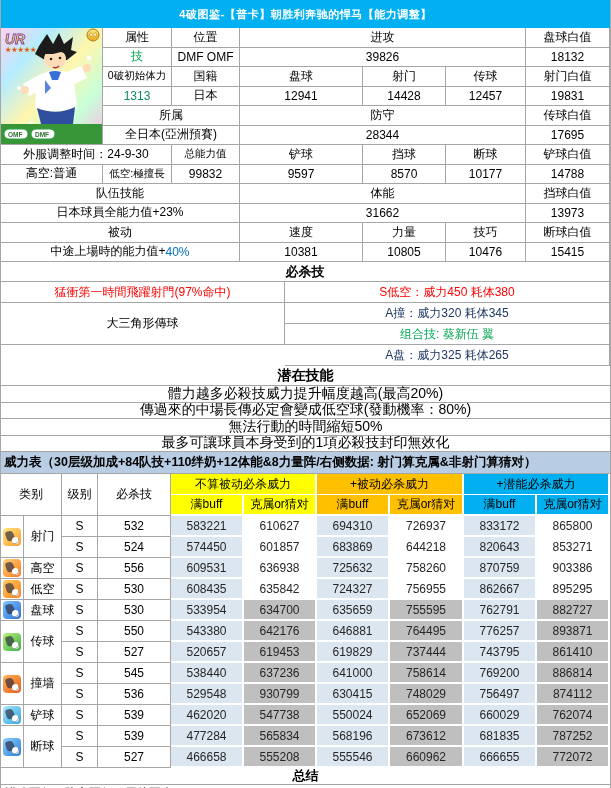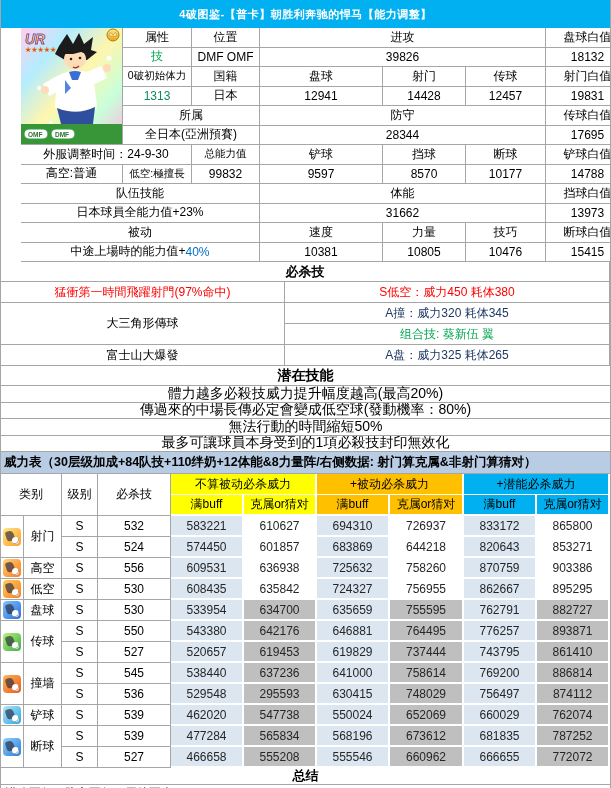--- a/index.html
+++ b/index.html
@@ -25,21 +25,20 @@
   .green { color:var(--text-green,#00a651); }
   .teal  { color:var(--text-teal,#0e8a5f); }
   .red   { color:var(--text-red,#ff0000); }
   .navy  { color:var(--text-navy,#1f3864); }
   .blue  { color:var(--text-blue,#0070c0); }
 
   .topgrid {
     display:grid;
     grid-template-columns:102px 69px 68px 123px 83px 80px 84px;
     grid-template-rows:repeat(12,19.5px);
-    margin-left:20px;
   }
   .cardcell { padding:0; background:#fff; }
   .cardcell svg { display:block; }
 
   .skillgrid {
     display:grid;
     grid-template-columns:284px 325px;
     grid-template-rows:20px 21px 21px 21px 21px;
   }
   .sech { font-weight:bold; font-size:13px; }
@@ -238,21 +237,20 @@
     <div class="c" style="grid-area:12/7;">15415</div>
   </div>
 
   <div class="skillgrid">
     <div class="c sech" style="grid-area:1/1/2/3;">必杀技</div>
     <div class="c red" style="grid-area:2/1;">猛衝第一時間飛躍射門(97%命中)</div>
     <div class="c red" style="grid-area:2/2;">S低空：威力450 耗体380</div>
     <div class="c" style="grid-area:3/1/5/2;">大三角形傳球</div>
     <div class="c navy" style="grid-area:3/2;">A撞：威力320 耗体345</div>
     <div class="c green" style="grid-area:4/2;">组合技: 葵新伍 翼</div>
-    <div class="c" style="grid-area:5/1;">富士山大爆發</div>
     <div class="c navy" style="grid-area:5/2;">A盘：威力325 耗体265</div>
   </div>
 
   <div class="potgrid">
     <div class="c sech noright">潜在技能</div>
     <div class="c noright">體力越多必殺技威力提升幅度越高(最高20%)</div>
     <div class="c noright">傳過來的中場長傳必定會變成低空球(發動機率：80%)</div>
     <div class="c noright">無法行動的時間縮短50%</div>
     <div class="c noright">最多可讓球員本身受到的1項必殺技封印無效化</div>
   </div>
@@ -380,21 +378,21 @@
           <td class="pt-val bg-gray">637236</td>
           <td class="pt-val bg-blue">641000</td>
           <td class="pt-val bg-gray">758614</td>
           <td class="pt-val bg-blue">769200</td>
           <td class="pt-val bg-gray">886814</td>
         </tr>
         <tr>
           <td class="pt-grade">S</td>
           <td class="pt-skill">536</td>
           <td class="pt-val bg-blue">529548</td>
-          <td class="pt-val bg-gray">295593</td>
+          <td class="pt-val bg-gray">930799</td>
           <td class="pt-val bg-blue">630415</td>
           <td class="pt-val bg-gray">748029</td>
           <td class="pt-val bg-blue">756497</td>
           <td class="pt-val bg-gray">874112</td>
         </tr>
         <tr>
           <td class="pt-icon-cell" rowspan="1"><span class="cat-ic ic-tackle"></span></td>
           <td class="pt-cat" rowspan="1">铲球</td>
           <td class="pt-grade">S</td>
           <td class="pt-skill">539</td>

